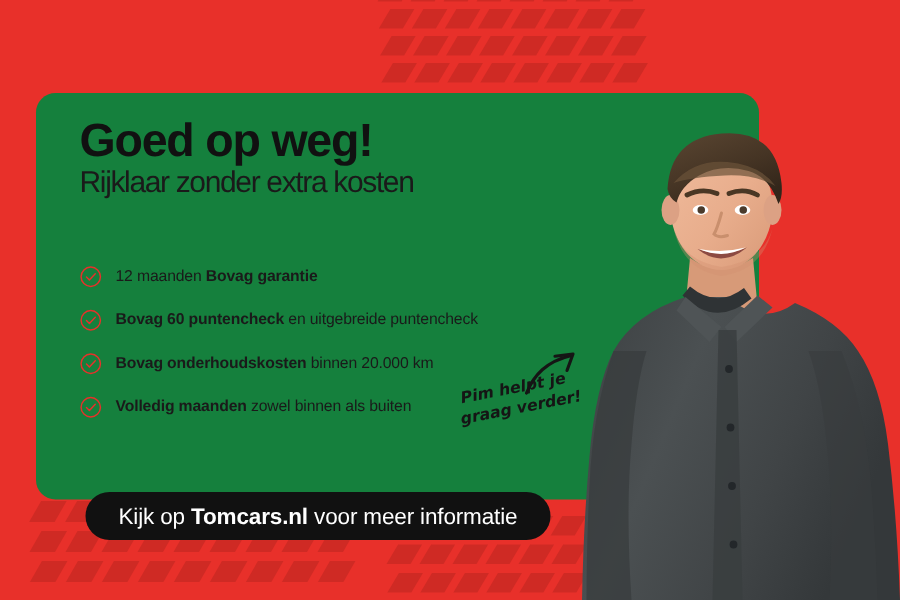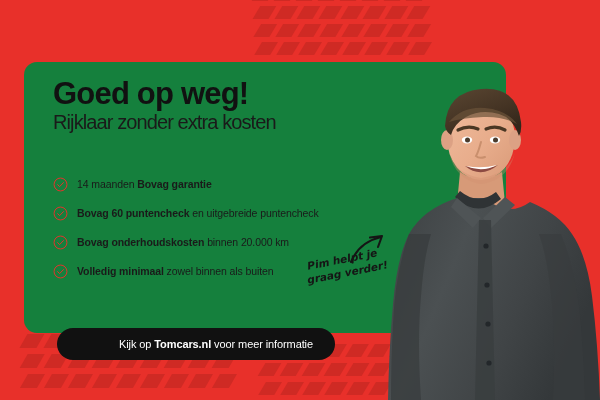--- a/index.html
+++ b/index.html
@@ -147,25 +147,24 @@
     padding: 0 22px;
     background: #111111;
     border-radius: 17px;
     display: flex;
     align-items: center;
     z-index: 5;
     cursor: pointer;
     border: none;
   }
   .cta-text {
-    font-size: 11px;
+    font-size: 15px;
     color: #ffffff;
     white-space: nowrap;
     letter-spacing: -0.1px;
-    margin-left: 40px;
   }
   .cta-text b { font-weight: 700; }
 </style>
 </head>
 <body>
 
 <div class="banner">
 
   <svg class="tread tread-top" viewBox="0 0 220 86" aria-hidden="true">
     <g fill="#cf2a24" transform="skewX(-16)">
@@ -271,42 +270,42 @@
       <div class="headline">Goed op weg!</div>
       <div class="subheadline">Rijklaar zonder extra kosten</div>
     </div>
 
     <ul class="features">
       <li class="feature">
         <svg class="check-icon" viewBox="0 0 20 20" aria-hidden="true">
           <circle cx="10" cy="10" r="8.6" fill="none" stroke="#e8302a" stroke-width="1.3"></circle>
           <path d="M6.2 10.2l2.6 2.6 5.2-5.4" fill="none" stroke="#e8302a" stroke-width="1.3" stroke-linecap="round" stroke-linejoin="round"></path>
         </svg>
-        <span class="feature-text"><span>14 maanden </span><b>Bovag garantie</b><span></span></span>
+        <span class="feature-text"><span>12 maanden </span><b>Bovag garantie</b><span></span></span>
       </li>
       <li class="feature">
         <svg class="check-icon" viewBox="0 0 20 20" aria-hidden="true">
           <circle cx="10" cy="10" r="8.6" fill="none" stroke="#e8302a" stroke-width="1.3"></circle>
           <path d="M6.2 10.2l2.6 2.6 5.2-5.4" fill="none" stroke="#e8302a" stroke-width="1.3" stroke-linecap="round" stroke-linejoin="round"></path>
         </svg>
         <span class="feature-text"><span></span><b>Bovag 60 puntencheck</b><span> en uitgebreide puntencheck</span></span>
       </li>
       <li class="feature">
         <svg class="check-icon" viewBox="0 0 20 20" aria-hidden="true">
           <circle cx="10" cy="10" r="8.6" fill="none" stroke="#e8302a" stroke-width="1.3"></circle>
           <path d="M6.2 10.2l2.6 2.6 5.2-5.4" fill="none" stroke="#e8302a" stroke-width="1.3" stroke-linecap="round" stroke-linejoin="round"></path>
         </svg>
         <span class="feature-text"><span></span><b>Bovag onderhoudskosten</b><span> binnen 20.000 km</span></span>
       </li>
       <li class="feature">
         <svg class="check-icon" viewBox="0 0 20 20" aria-hidden="true">
           <circle cx="10" cy="10" r="8.6" fill="none" stroke="#e8302a" stroke-width="1.3"></circle>
           <path d="M6.2 10.2l2.6 2.6 5.2-5.4" fill="none" stroke="#e8302a" stroke-width="1.3" stroke-linecap="round" stroke-linejoin="round"></path>
         </svg>
-        <span class="feature-text"><span></span><b>Volledig minimaal</b><span> zowel binnen als buiten</span></span>
+        <span class="feature-text"><span></span><b>Volledig maanden</b><span> zowel binnen als buiten</span></span>
       </li>
     </ul>
   </div>
 
   <svg class="person" viewBox="0 0 215 320" aria-hidden="true">
     <defs>
       <linearGradient id="shirtG" x1="0" y1="0" x2="1" y2="0.4">
         <stop offset="0%" stop-color="#3c4042"></stop>
         <stop offset="38%" stop-color="#4b5052"></stop>
         <stop offset="72%" stop-color="#404446"></stop>

